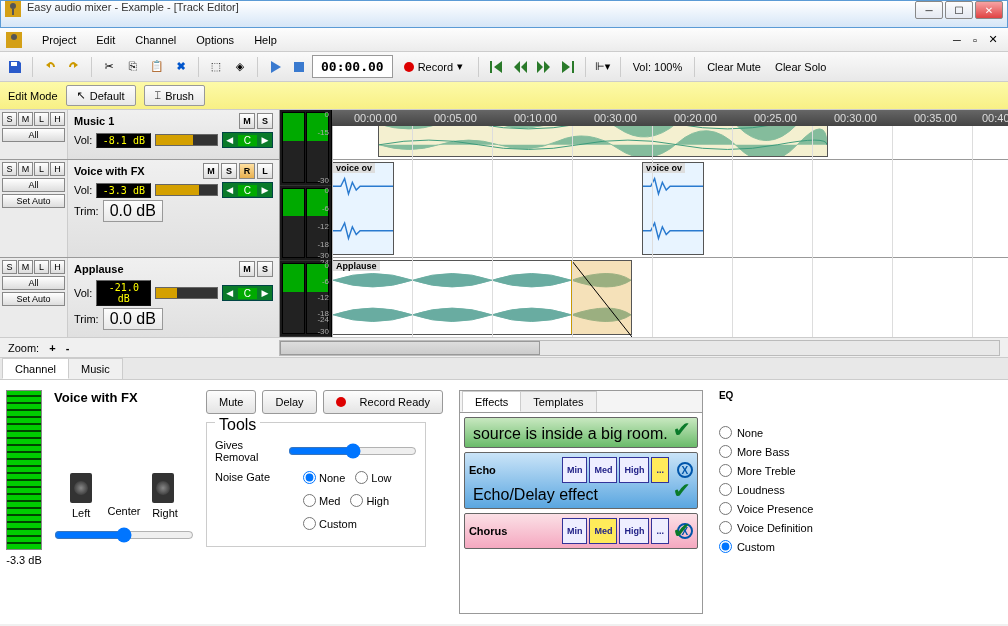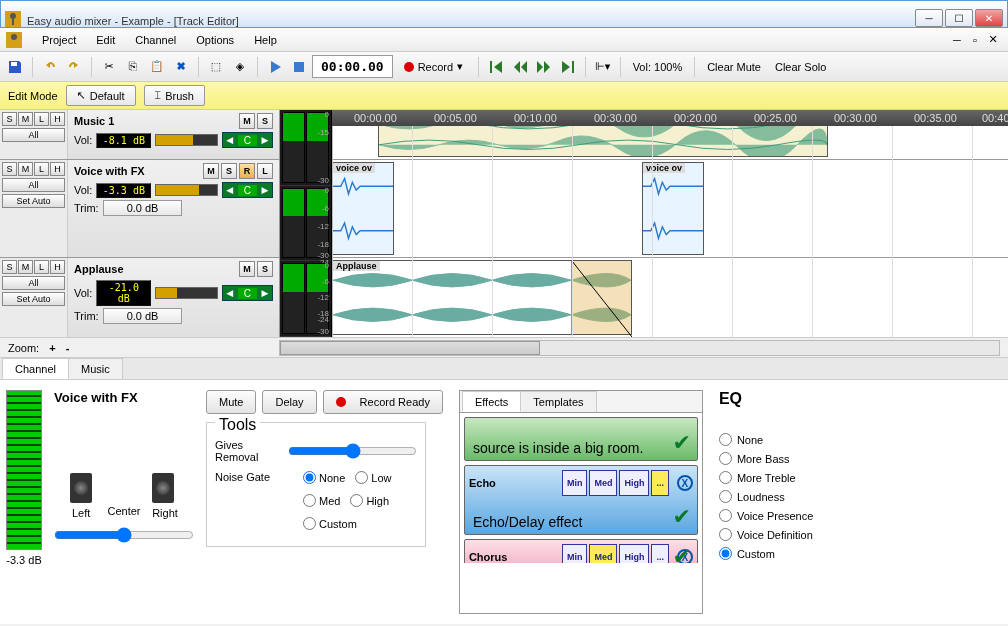--- a/index.html
+++ b/index.html
@@ -1,18 +1,18 @@
 <!DOCTYPE html>
 <html><head>
 <meta charset="utf-8">
 <style>
 *{box-sizing:border-box;margin:0;padding:0;font-family:Tahoma,Arial,sans-serif;font-size:11px}
 body{background:#f0f0f0;overflow:hidden;width:1008px;height:626px}
 
-.titlebar{height:28px;background:linear-gradient(#fff,#d6e6f7);display:flex;align-items:flex-end;padding:0 4px;border:1px solid #5b9bd5}
+.titlebar{height:28px;background:linear-gradient(#fff,#d6e6f7);display:flex;align-items:flex-start;padding:0 4px;border:1px solid #5b9bd5}
 .titlebar .icon{width:16px;height:16px;margin-right:6px}
 .titlebar .title{flex:1;color:#333}
 .winbtns{display:flex;gap:2px}
 .winbtn{width:28px;height:18px;border:1px solid #888;border-radius:2px;display:flex;align-items:center;justify-content:center;font-size:10px;background:linear-gradient(#fdfdfd,#e4e9f2)}
 .winbtn.close{background:linear-gradient(#f7a3a3,#e04343);color:#fff}
 
 .menubar{height:24px;background:linear-gradient(#fdfdfd,#ececec);display:flex;align-items:center;padding:0 6px;border-bottom:1px solid #ccc}
 .menubar .mico{width:16px;height:16px;margin-right:10px}
 .menubar .mitem{padding:4px 10px;cursor:pointer}
 .menubar .spacer{flex:1}
@@ -41,21 +41,21 @@
 .trackname{display:flex;align-items:center;justify-content:space-between;margin-bottom:3px}
 .trackname .nm{font-weight:bold}
 .msbtns{display:flex;gap:2px}
 .msbtn{width:16px;height:16px;border:1px solid #888;background:linear-gradient(#fff,#ddd);font-size:9px;display:flex;align-items:center;justify-content:center;font-weight:bold}
 .volrow{display:flex;align-items:center;gap:4px;margin-bottom:2px}
 .volbox{background:#000;color:#ff0;font-family:monospace;font-size:10px;padding:1px 4px;border:1px outset #666;width:55px;text-align:center}
 .volbar{flex:1;height:12px;background:linear-gradient(90deg,#d4a000 0%,#d4a000 60%,#333 60%);border:1px solid #666}
 .panbtns{display:flex;align-items:center;gap:1px;background:#0a7a2a;border:1px solid #044;padding:0}
 .panbtn{width:14px;height:14px;display:flex;align-items:center;justify-content:center;color:#fff;font-size:9px}
 .panc{background:#0a0;padding:0 6px;color:#fff;font-size:10px}
-.trimbox{background:linear-gradient(#fdfdfd,#e8e8e8);border:1px solid #999;padding:1px 23px;font-size:11px}
+.trimbox{background:linear-gradient(#fdfdfd,#e8e8e8);border:1px solid #999;padding:1px 6px;font-size:16px}
 
 .meters{width:52px;background:#1a1a1a;display:flex;flex-direction:column;border-right:1px solid #000}
 .meterrow{flex:1;display:flex;padding:2px;gap:1px;position:relative;border-bottom:1px solid #333}
 .meterbar{flex:1;background:linear-gradient(#0a0 0%,#0a0 40%,#222 40%);border:1px solid #000}
 .meterlbl{position:absolute;right:2px;font-size:8px;color:#aaa}
 
 .waveform-area{flex:1;position:relative;overflow:hidden;background:#fff}
 .ruler{height:16px;background:linear-gradient(#666,#444);position:relative;color:#ddd;font-size:9px}
 .ruler .tick{position:absolute;top:2px;white-space:nowrap}
 .waverows{position:absolute;top:0;left:0;right:0}
@@ -100,25 +100,25 @@
 .fxlist{height:150px;overflow-y:scroll;padding:0}
 .fxitem{border:1px solid #666;margin:4px;padding:4px;position:relative;border-radius:2px}
 .fxitem.green{background:linear-gradient(#c8e8c0,#6abb6a)}
 .fxitem.blue{background:linear-gradient(#cae4f8,#5aa6e0)}
 .fxitem.pink{background:linear-gradient(#fbe0e6,#f5a8c0)}
 .fxtitle{font-weight:bold;display:flex;align-items:center;gap:4px}
 .fxbtns{display:flex;gap:2px;margin-left:auto}
 .fxbtn{border:1px solid #339;padding:7px 4px;font-size:9px;color:#228;background:#eef}
 .fxbtn.sel{background:#ffeb5a}
 .fxclose{width:16px;height:16px;border:2px solid #05a;border-radius:50%;color:#05a;font-size:10px;display:flex;align-items:center;justify-content:center;margin-left:4px}
-.fxdesc{font-size:14px;margin-top:18px;padding:0 4px}
+.fxdesc{font-size:16px;margin-top:3px;padding:0 4px}
 .fxcheck{position:absolute;right:6px;bottom:4px;font-size:22px;color:#0a7a2a}
 
 .eqoptions{width:140px}
-.eqtitle{font-weight:bold;font-size:16px;margin-bottom:25px}
+.eqtitle{font-weight:bold;font-size:10px;margin-bottom:25px}
 .eqoptions label{display:flex;align-items:center;gap:5px;margin:6px 0}
 </style>
 </head>
 <body>
 
 <div class="titlebar">
   <svg class="icon" viewBox="0 0 16 16">
       <rect width="16" height="16" fill="#d4a017"></rect>
       <circle cx="8" cy="5" r="3" fill="#555"></circle>
       <rect x="7" y="8" width="2" height="6" fill="#555"></rect>

